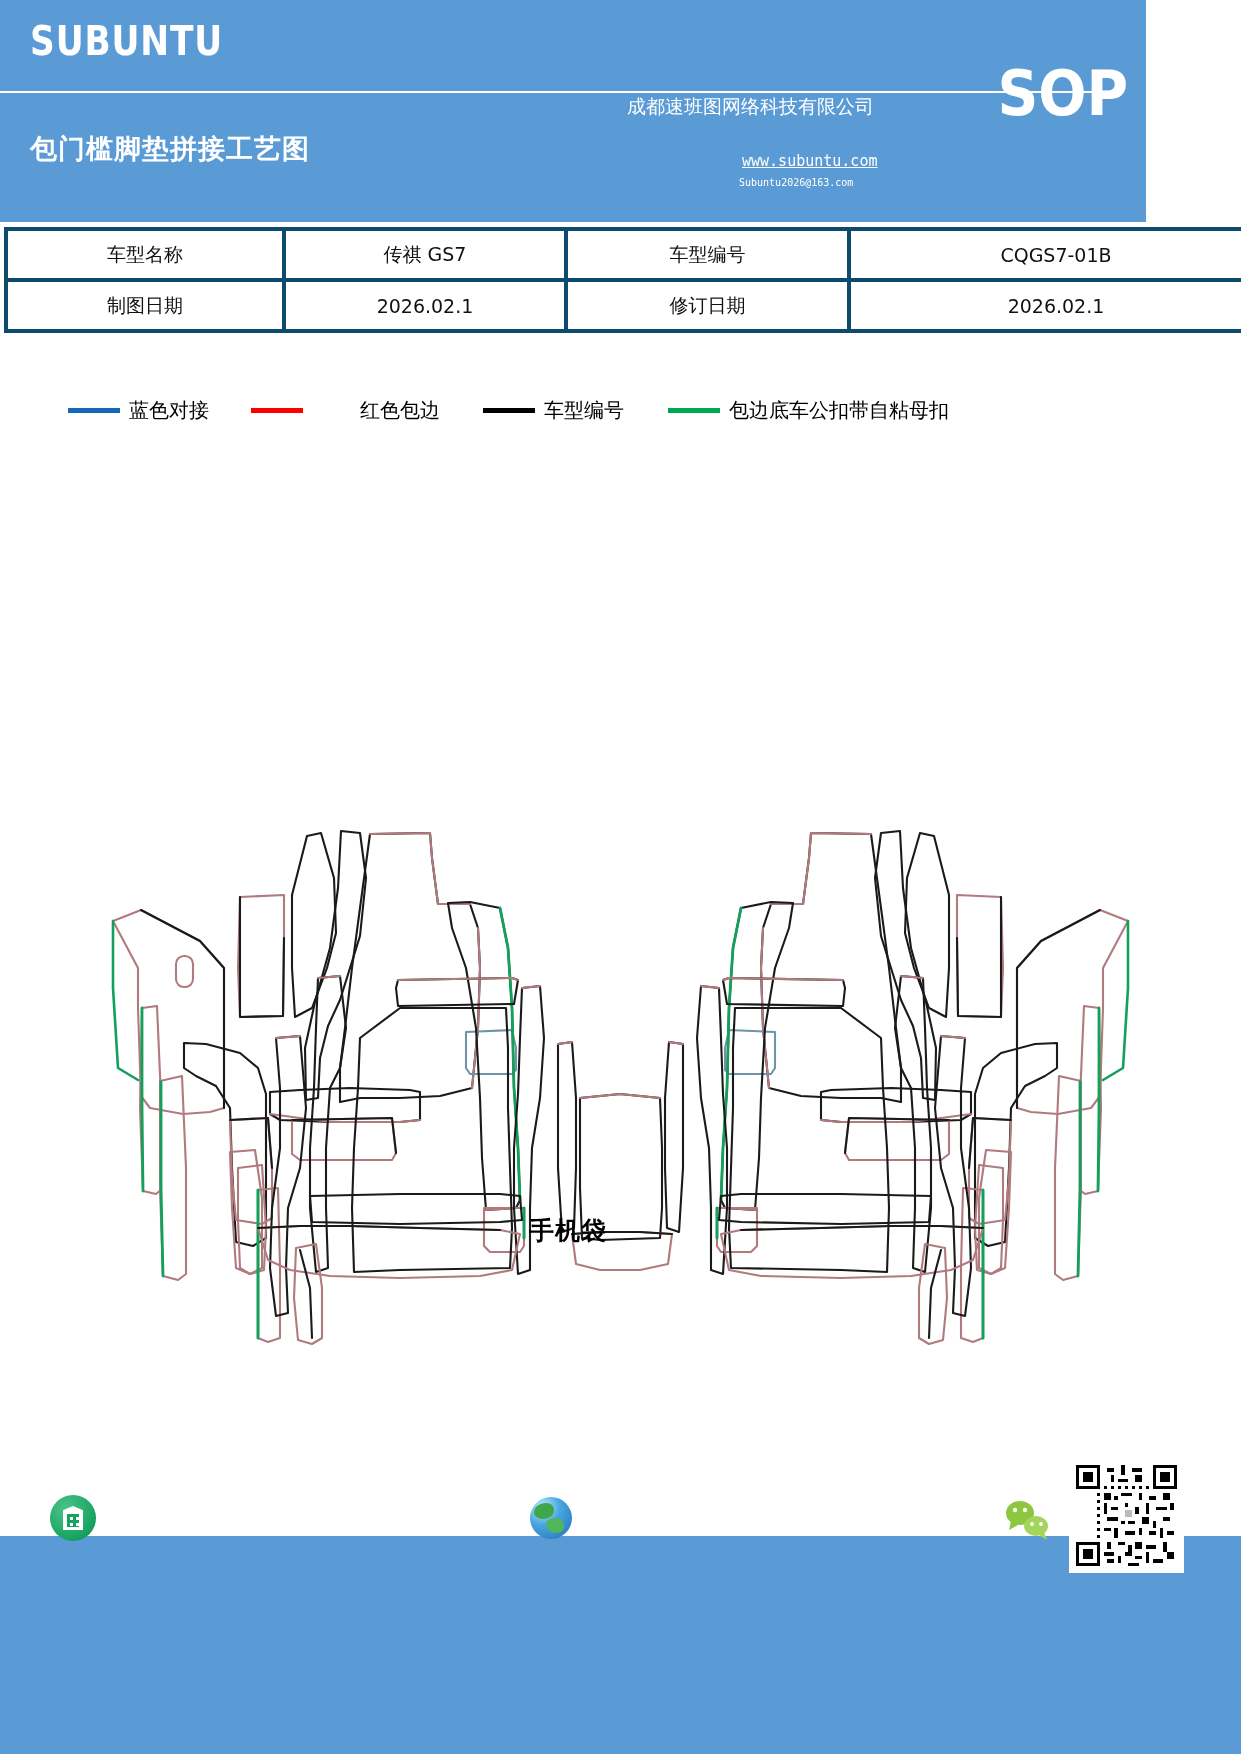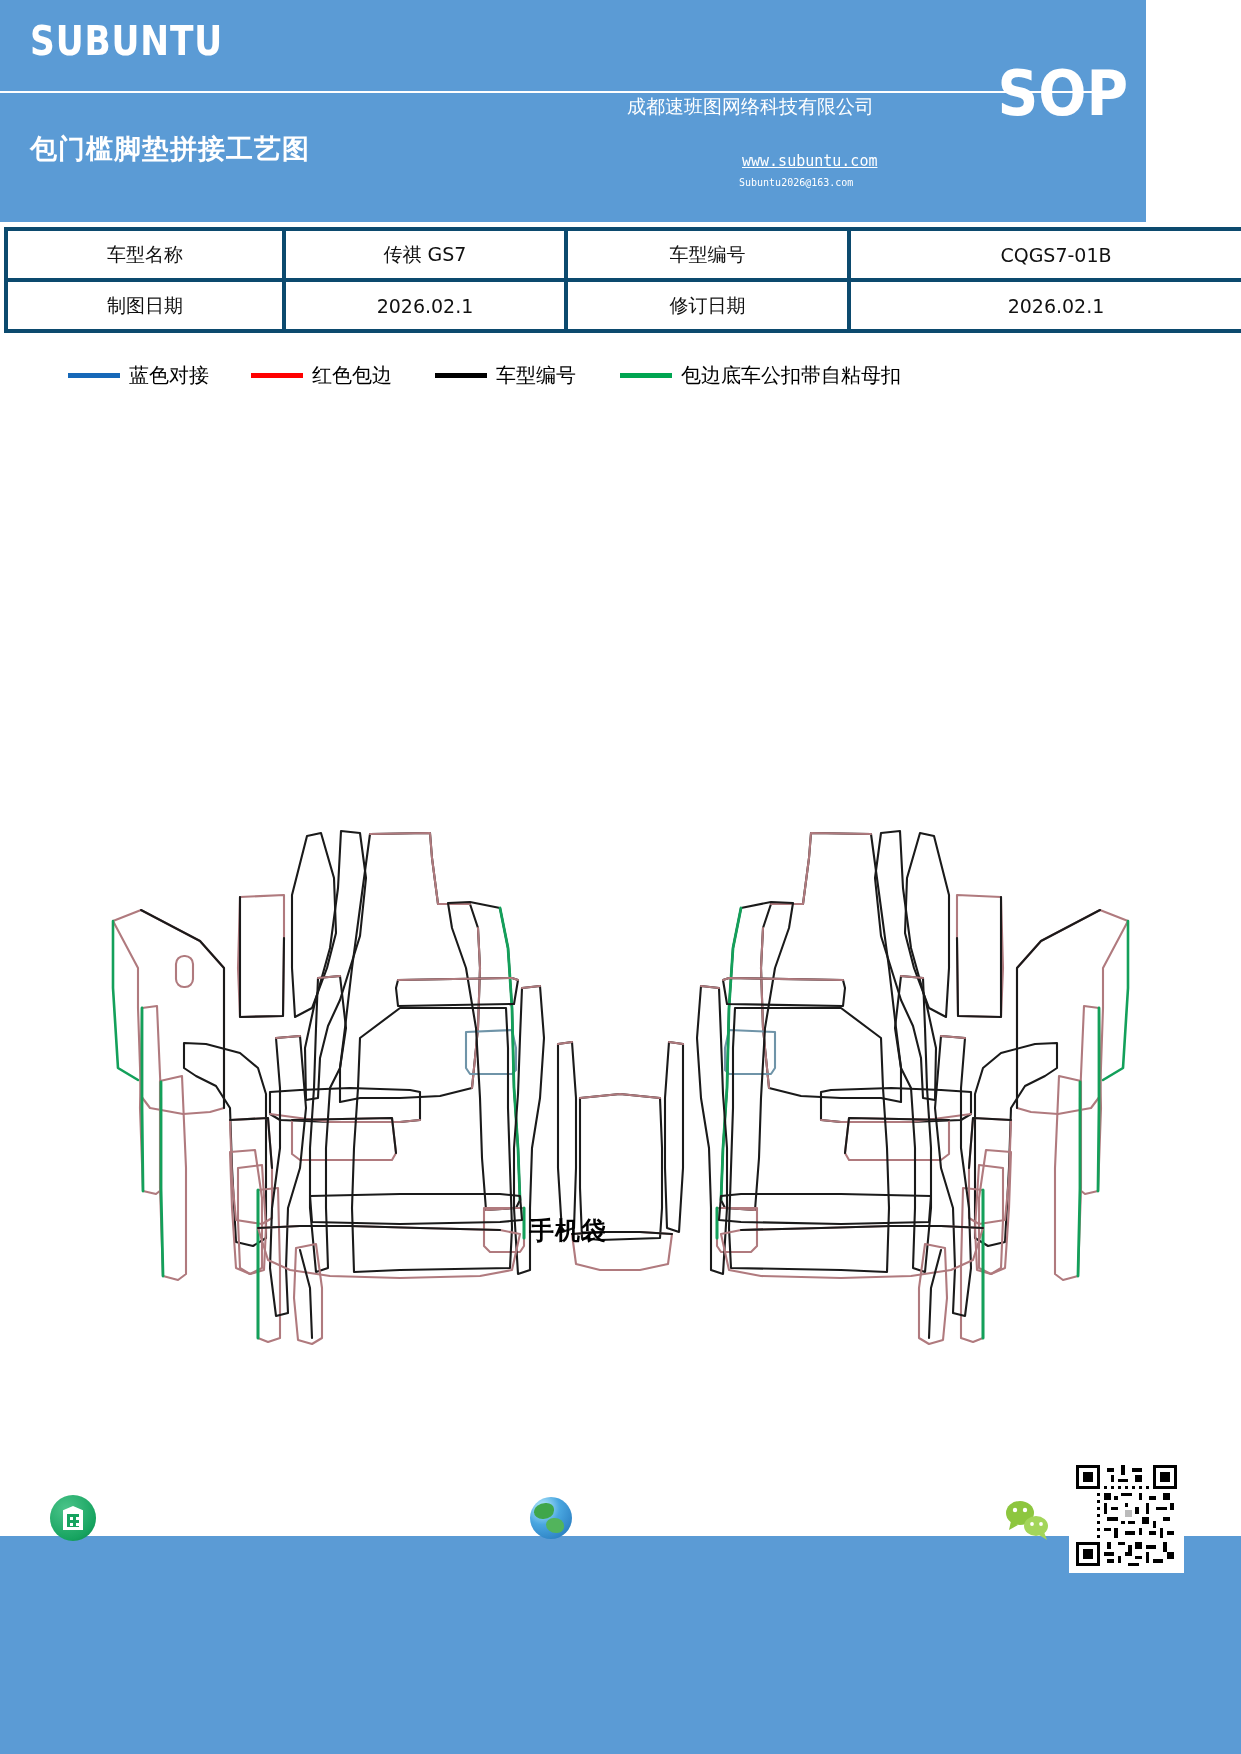--- a/index.html
+++ b/index.html
@@ -113,45 +113,45 @@
   }
   .col-a { width: 272px; }
   .col-b { width: 276px; }
   .col-c { width: 277px; }
   .col-d { width: 408px; }
 
   
   .legend {
     position: absolute;
     left: 0;
-    top: 362px;
+    top: 374px;
     width: 1241px;
     height: 50px;
     display: flex;
-    align-items: flex-start;
+    align-items: flex-end;
     padding-left: 68px;
     box-sizing: border-box;
   }
   .legend-item {
     display: flex;
     align-items: center;
   }
   .legend-swatch {
     width: 52px;
     height: 5px;
     margin-right: 9px;
     display: inline-block;
   }
   .legend-text {
     font-size: 20px;
     color: #000000;
     font-family: "DejaVu Sans", sans-serif;
     white-space: nowrap;
   }
-  .lg-gap-1 { margin-left: 42px; }
+  .lg-gap-1 { margin-left: 42px; gap: 48px; }
   .lg-gap-2 { margin-left: 43px; }
   .lg-gap-3 { margin-left: 44px; }
 
   
   .drawing-area {
     position: absolute;
     left: 0;
     top: 408px;
     width: 1241px;
     height: 1012px;

